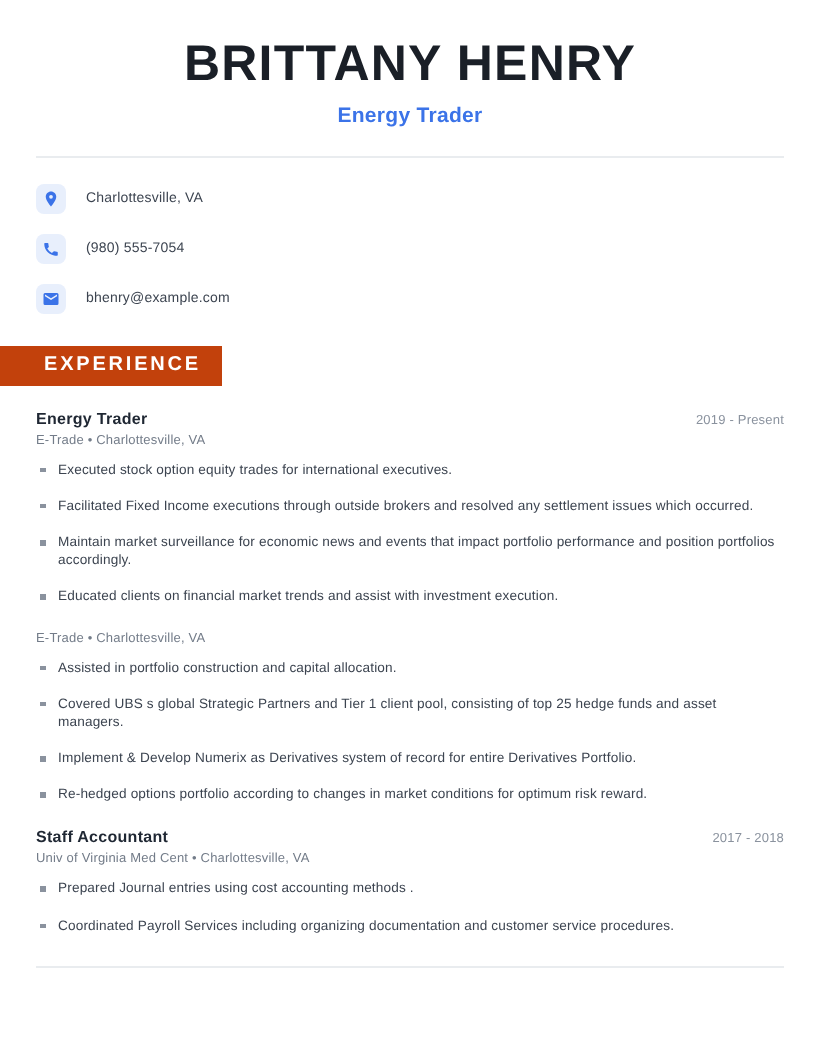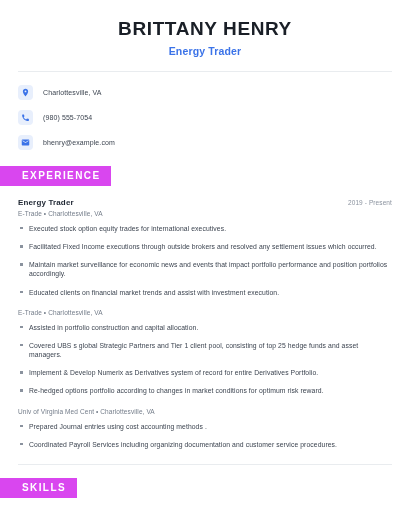--- a/index.html
+++ b/index.html
@@ -23,21 +23,21 @@
     background: #ffffff;
     box-sizing: border-box;
   }
 
   
   .header {
     padding: 18px 20px 0 20px;
     text-align: center;
   }
   .full-name {
-    font-size: 19px;
+    font-size: 25px;
     font-weight: bold;
     letter-spacing: 0.6px;
     color: #1a1f27;
     margin: 0;
     line-height: 1.15;
   }
   .job-title {
     font-size: 10.5px;
     font-weight: bold;
     color: #3b73e8;
@@ -78,21 +78,21 @@
     margin-left: 10px;
     letter-spacing: 0.1px;
   }
 
   
   .section {
     padding: 0 18px;
   }
   .section-badge {
     display: inline-block;
-    background: #d946ef;
+    background: #c2410c;
     color: #ffffff;
     font-size: 10px;
     font-weight: bold;
     letter-spacing: 1.4px;
     padding: 4px 11px 5px 11px;
     margin-left: -18px;
     padding-left: 22px;
   }
   .section-badge-wrap {
     margin-top: 12px;
@@ -216,30 +216,28 @@
       <div class="entry-meta">E-Trade  •  Charlottesville, VA</div>
       <ul class="bullets">
         <li>Assisted in portfolio construction and capital allocation.</li>
         <li>Covered UBS s global Strategic Partners and Tier 1 client pool, consisting of top 25 hedge funds and asset managers.</li>
         <li>Implement &amp; Develop Numerix as Derivatives system of record for entire Derivatives Portfolio.</li>
         <li>Re-hedged options portfolio according to changes in market conditions for optimum risk reward.</li>
       </ul>
     </div>
 
     <div class="entry">
+      <div class="entry-head">
+        <span class="entry-role">Staff Accountant</span>
+        <span class="entry-dates">2017 - 2018</span>
+      </div>
       <div class="entry-meta">Univ of Virginia Med Cent  •  Charlottesville, VA</div>
       <ul class="bullets">
         <li>Prepared Journal entries using cost accounting methods .</li>
         <li>Coordinated Payroll Services including organizing documentation and customer service procedures.</li>
       </ul>
     </div>
   </div>
 
   <div class="divider" style="margin-top:15px;"></div>
 
-  <div class="section">
-    <div class="section-badge-wrap">
-      <span class="section-badge">SKILLS</span>
-    </div>
-
-  </div>
 
 </div>
 
 </body></html>

